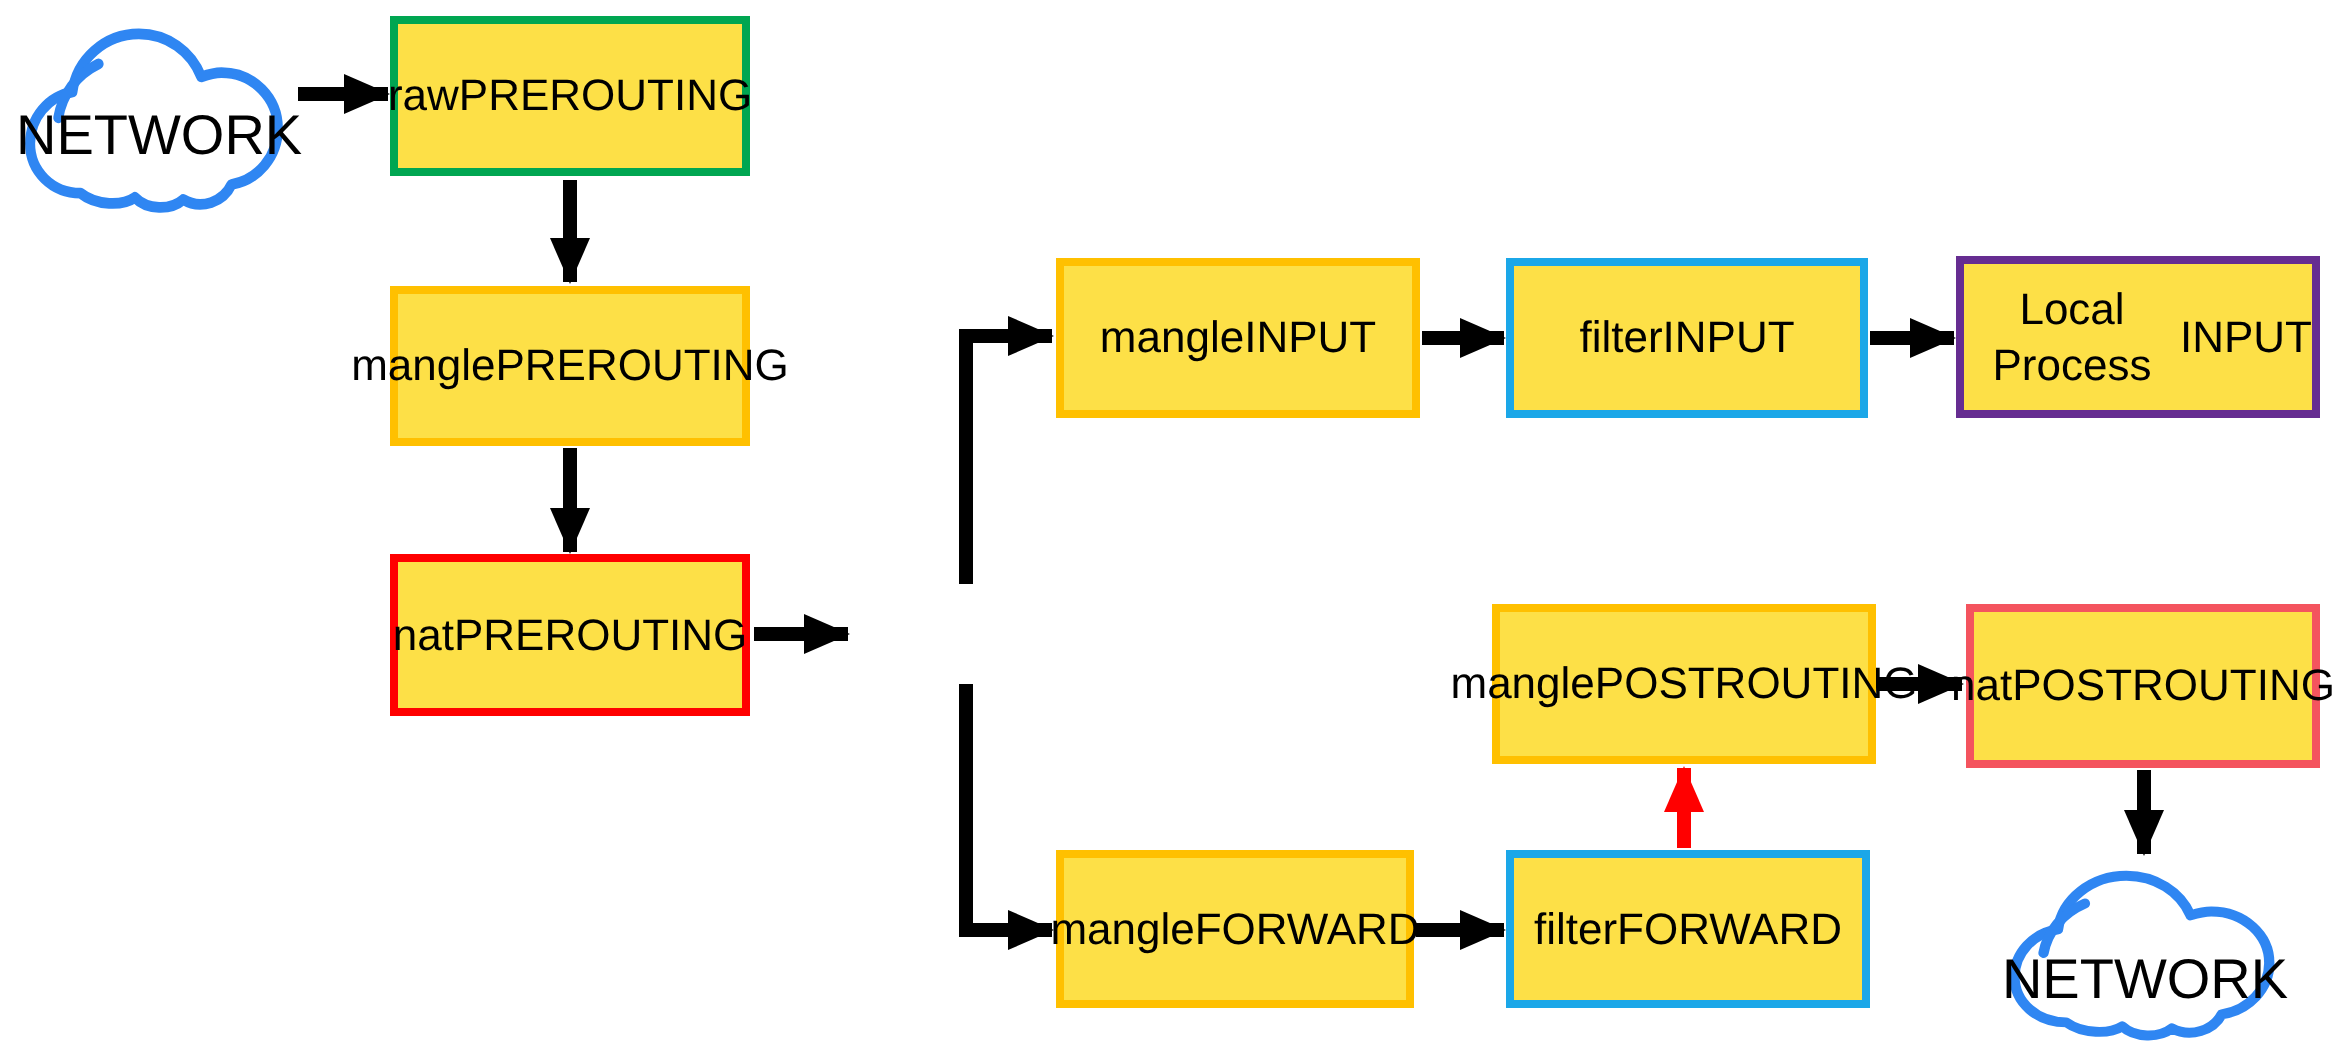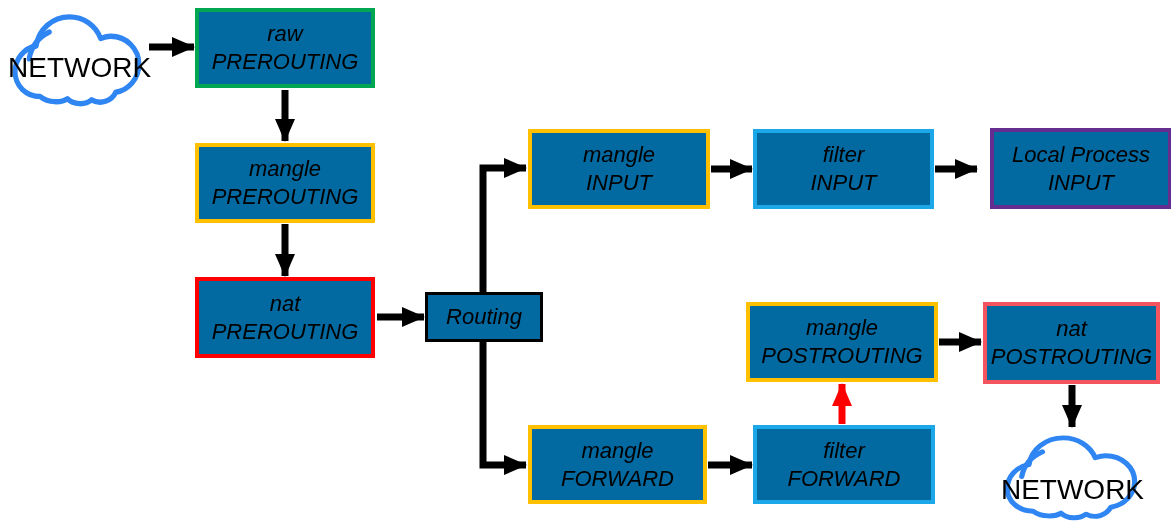--- a/index.html
+++ b/index.html
@@ -6,33 +6,31 @@
   #stage {
     position: relative;
     width: 1171px;
     height: 530px;
     background: #ffffff;
     font-family: "Liberation Sans", sans-serif;
     overflow: hidden;
   }
   .node {
     position: absolute;
-    background: #0369a1;
+    background: #fde047;
     border: 4px solid #000;
     box-sizing: border-box;
     display: flex;
-    flex-direction: column;
     align-items: center;
     justify-content: center;
     text-align: center;
     color: #000;
     font-size: 22px;
     line-height: 28px;
     z-index: 2;
-    font-style: italic;
   }
   .node.routing { border-width: 3px; font-size: 22px; }
   #arrows {
     position: absolute;
     left: 0; top: 0;
     z-index: 1;
     pointer-events: none;
   }
   #arrows line, #arrows polyline {
     stroke-width: 7;
@@ -114,35 +112,32 @@
   <div class="node" style="left: 195px; top: 143px; width: 180px; height: 80px; border-color: rgb(255, 192, 0);">
     <span>mangle</span>
     <span>PREROUTING</span>
   </div>
 
   <div class="node" style="left: 195px; top: 277px; width: 180px; height: 81px; border-color: rgb(255, 0, 0);">
     <span>nat</span>
     <span>PREROUTING</span>
   </div>
 
-  <div class="node routing" style="left: 425px; top: 292px; width: 118px; height: 50px; border-color: rgb(0, 0, 0);">
-    <span>Routing</span>
-  </div>
 
   <div class="node" style="left: 528px; top: 129px; width: 182px; height: 80px; border-color: rgb(255, 192, 0);">
     <span>mangle</span>
     <span>INPUT</span>
   </div>
 
   <div class="node" style="left: 753px; top: 129px; width: 181px; height: 80px; border-color: rgb(27, 167, 232);">
     <span>filter</span>
     <span>INPUT</span>
   </div>
 
-  <div class="node" style="left: 978px; top: 128px; width: 182px; height: 81px; border-color: rgb(102, 45, 145); margin-left: 12px;">
+  <div class="node" style="left: 978px; top: 128px; width: 182px; height: 81px; border-color: rgb(102, 45, 145);">
     <span>Local Process</span>
     <span>INPUT</span>
   </div>
 
   <div class="node" style="left: 746px; top: 302px; width: 192px; height: 80px; border-color: rgb(255, 192, 0);">
     <span>mangle</span>
     <span>POSTROUTING</span>
   </div>
 
   <div class="node" style="left: 983px; top: 302px; width: 177px; height: 82px; border-color: rgb(244, 84, 94);">

